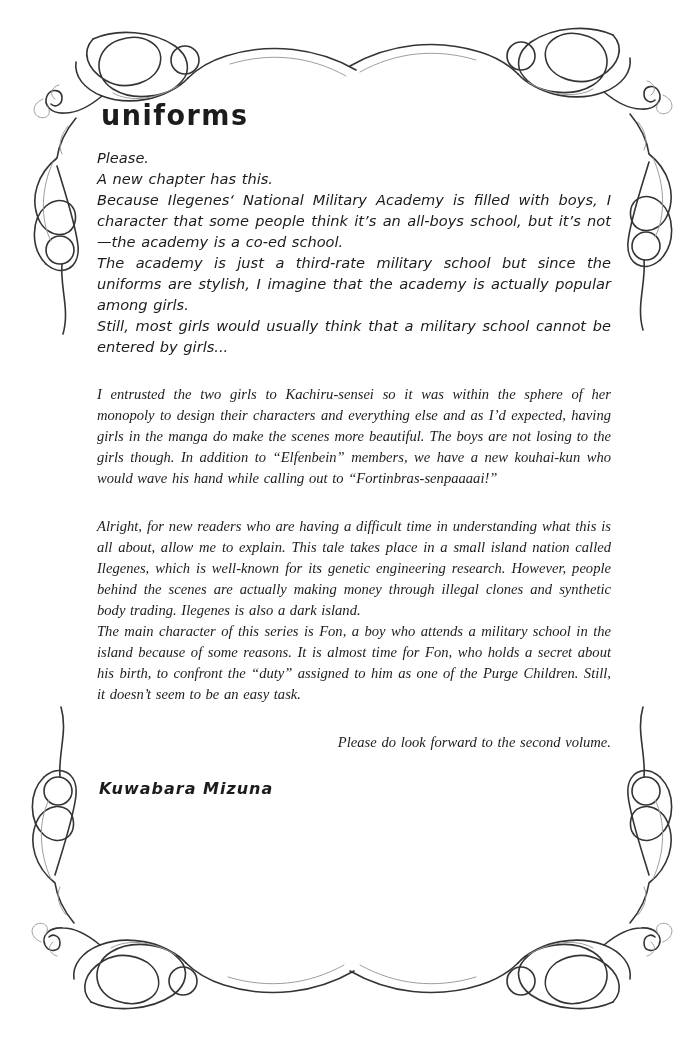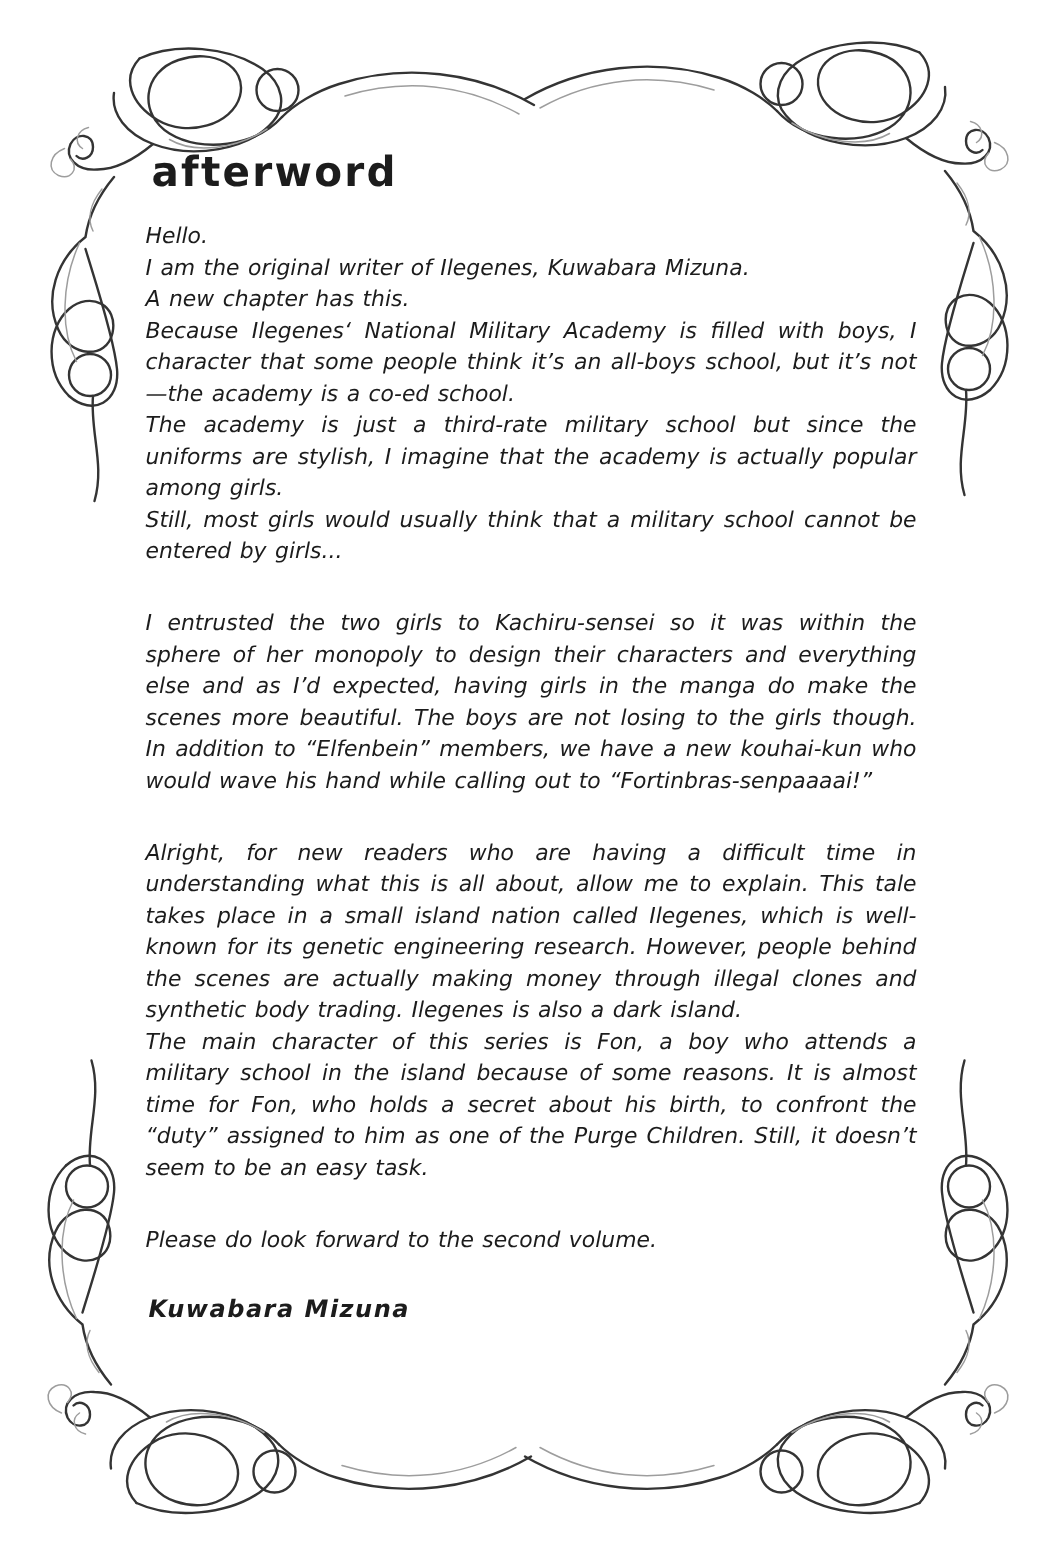--- a/index.html
+++ b/index.html
@@ -31,23 +31,23 @@
     letter-spacing:1.5px;
     transform:scaleY(1.02);
   }
   .letter{
     font-style:italic;
     font-size:14.6px;
     line-height:21px;
     word-spacing:1px;
   }
   .block{margin:0;}
-  .block + .block{margin-top:27px;}
+  .block + .block{margin-top:27px;font-family:Liberation Serif, serif;}
   .para{margin:0;text-align:justify;}
-  .block:last-child .para{text-align:left;}
+  .block:last-child .para{text-align:right;}
   .signature{
     margin:26px 0 0 2px;
     font-style:italic;
     font-weight:600;
     font-size:16px;
     letter-spacing:1px;
   }
   .defs-svg{position:absolute;width:0;height:0;overflow:hidden;}
 </style>
 </head>
@@ -96,25 +96,24 @@
         <use href="#flourish"></use>
       </svg>
   </div>
   <div class="corner br">
     <svg viewBox="0 0 340 312">
         <use href="#flourish"></use>
       </svg>
   </div>
 
   <div class="content">
-    <h1 class="title">afterword</h1>
+    <h1 class="title">uniforms</h1>
     <div class="letter">
         <div class="block">
-          <p class="para">Hello.</p>
-          <p class="para">I am the original writer of Ilegenes, Kuwabara Mizuna.</p>
+          <p class="para">Please.</p>
           <p class="para">A new chapter has this.</p>
           <p class="para">Because Ilegenes‘ National Military Academy is filled with boys, I character that some people think it’s an all-boys school, but it’s not—the academy is a co-ed school.</p>
           <p class="para">The academy is just a third-rate military school but since the uniforms are stylish, I imagine that the academy is actually popular among girls.</p>
           <p class="para">Still, most girls would usually think that a military school cannot be entered by girls...</p>
         </div>
         <div class="block">
           <p class="para">I entrusted the two girls to Kachiru-sensei so it was within the sphere of her monopoly to design their characters and everything else and as I’d expected, having girls in the manga do make the scenes more beautiful. The boys are not losing to the girls though. In addition to “Elfenbein” members, we have a new kouhai-kun who would wave his hand while calling out to “Fortinbras-senpaaaai!”</p>
         </div>
         <div class="block">
           <p class="para">Alright, for new readers who are having a difficult time in understanding what this is all about, allow me to explain. This tale takes place in a small island nation called Ilegenes, which is well-known for its genetic engineering research. However, people behind the scenes are actually making money through illegal clones and synthetic body trading. Ilegenes is also a dark island.</p>

